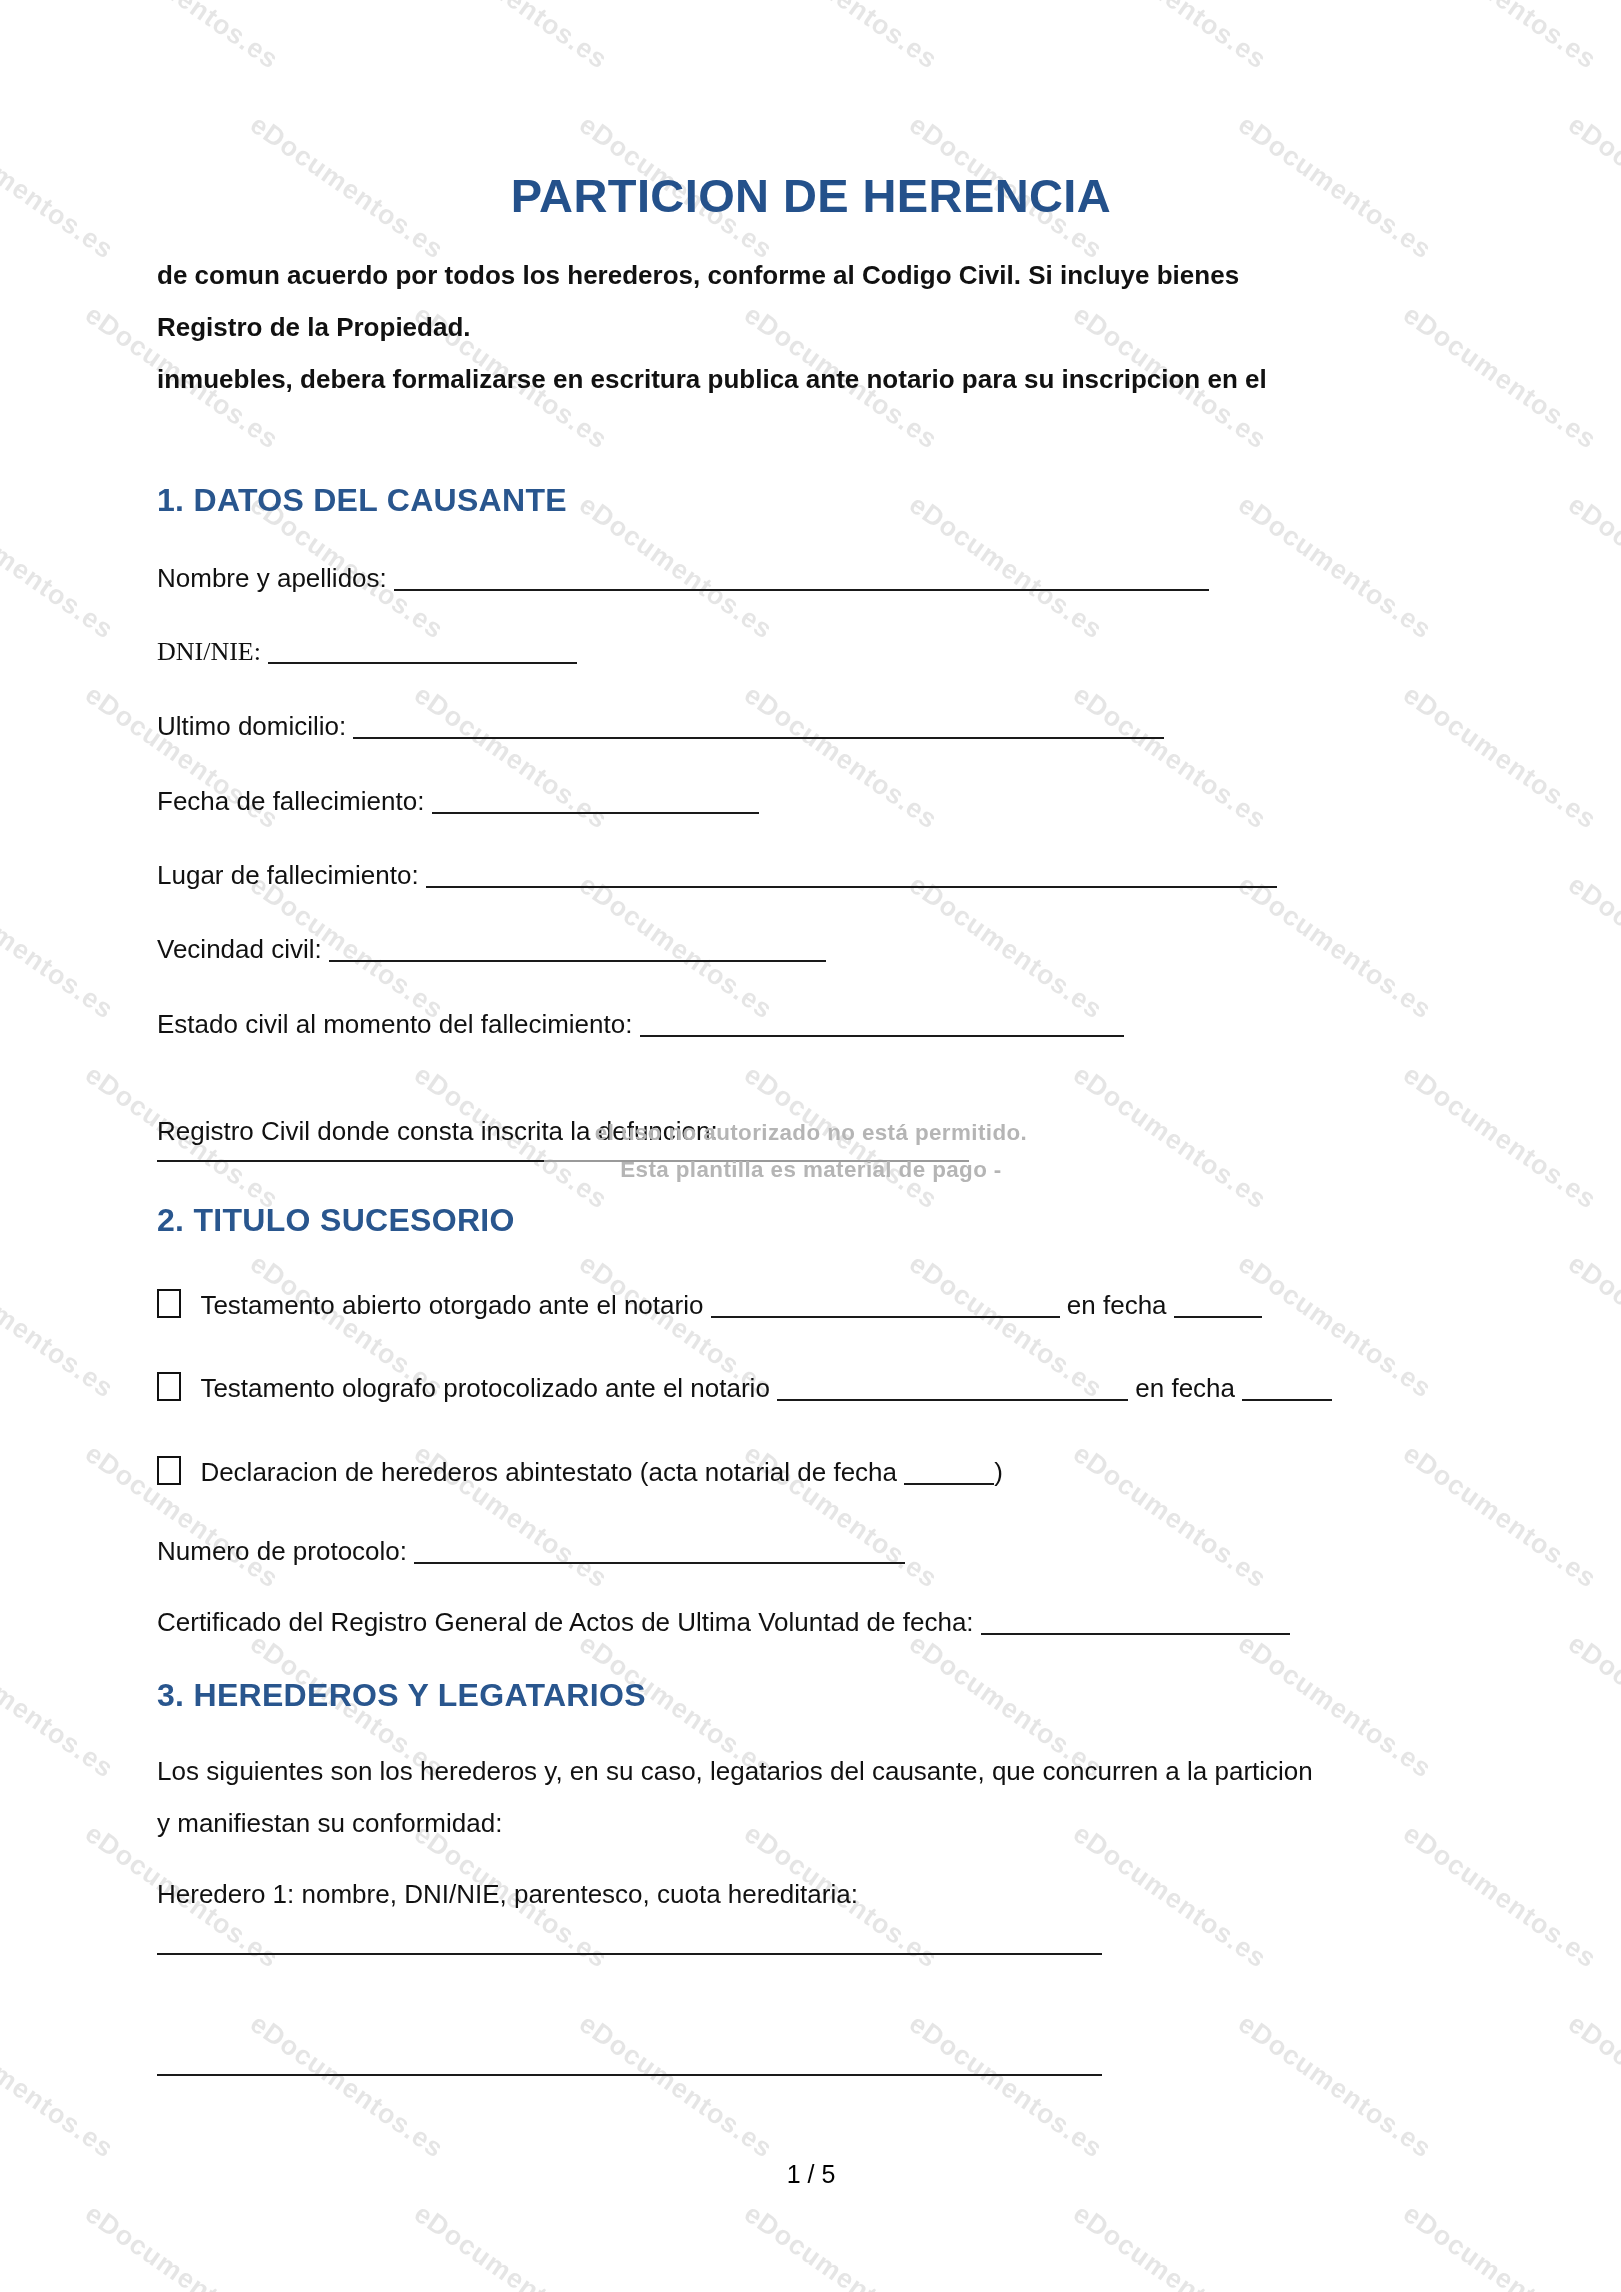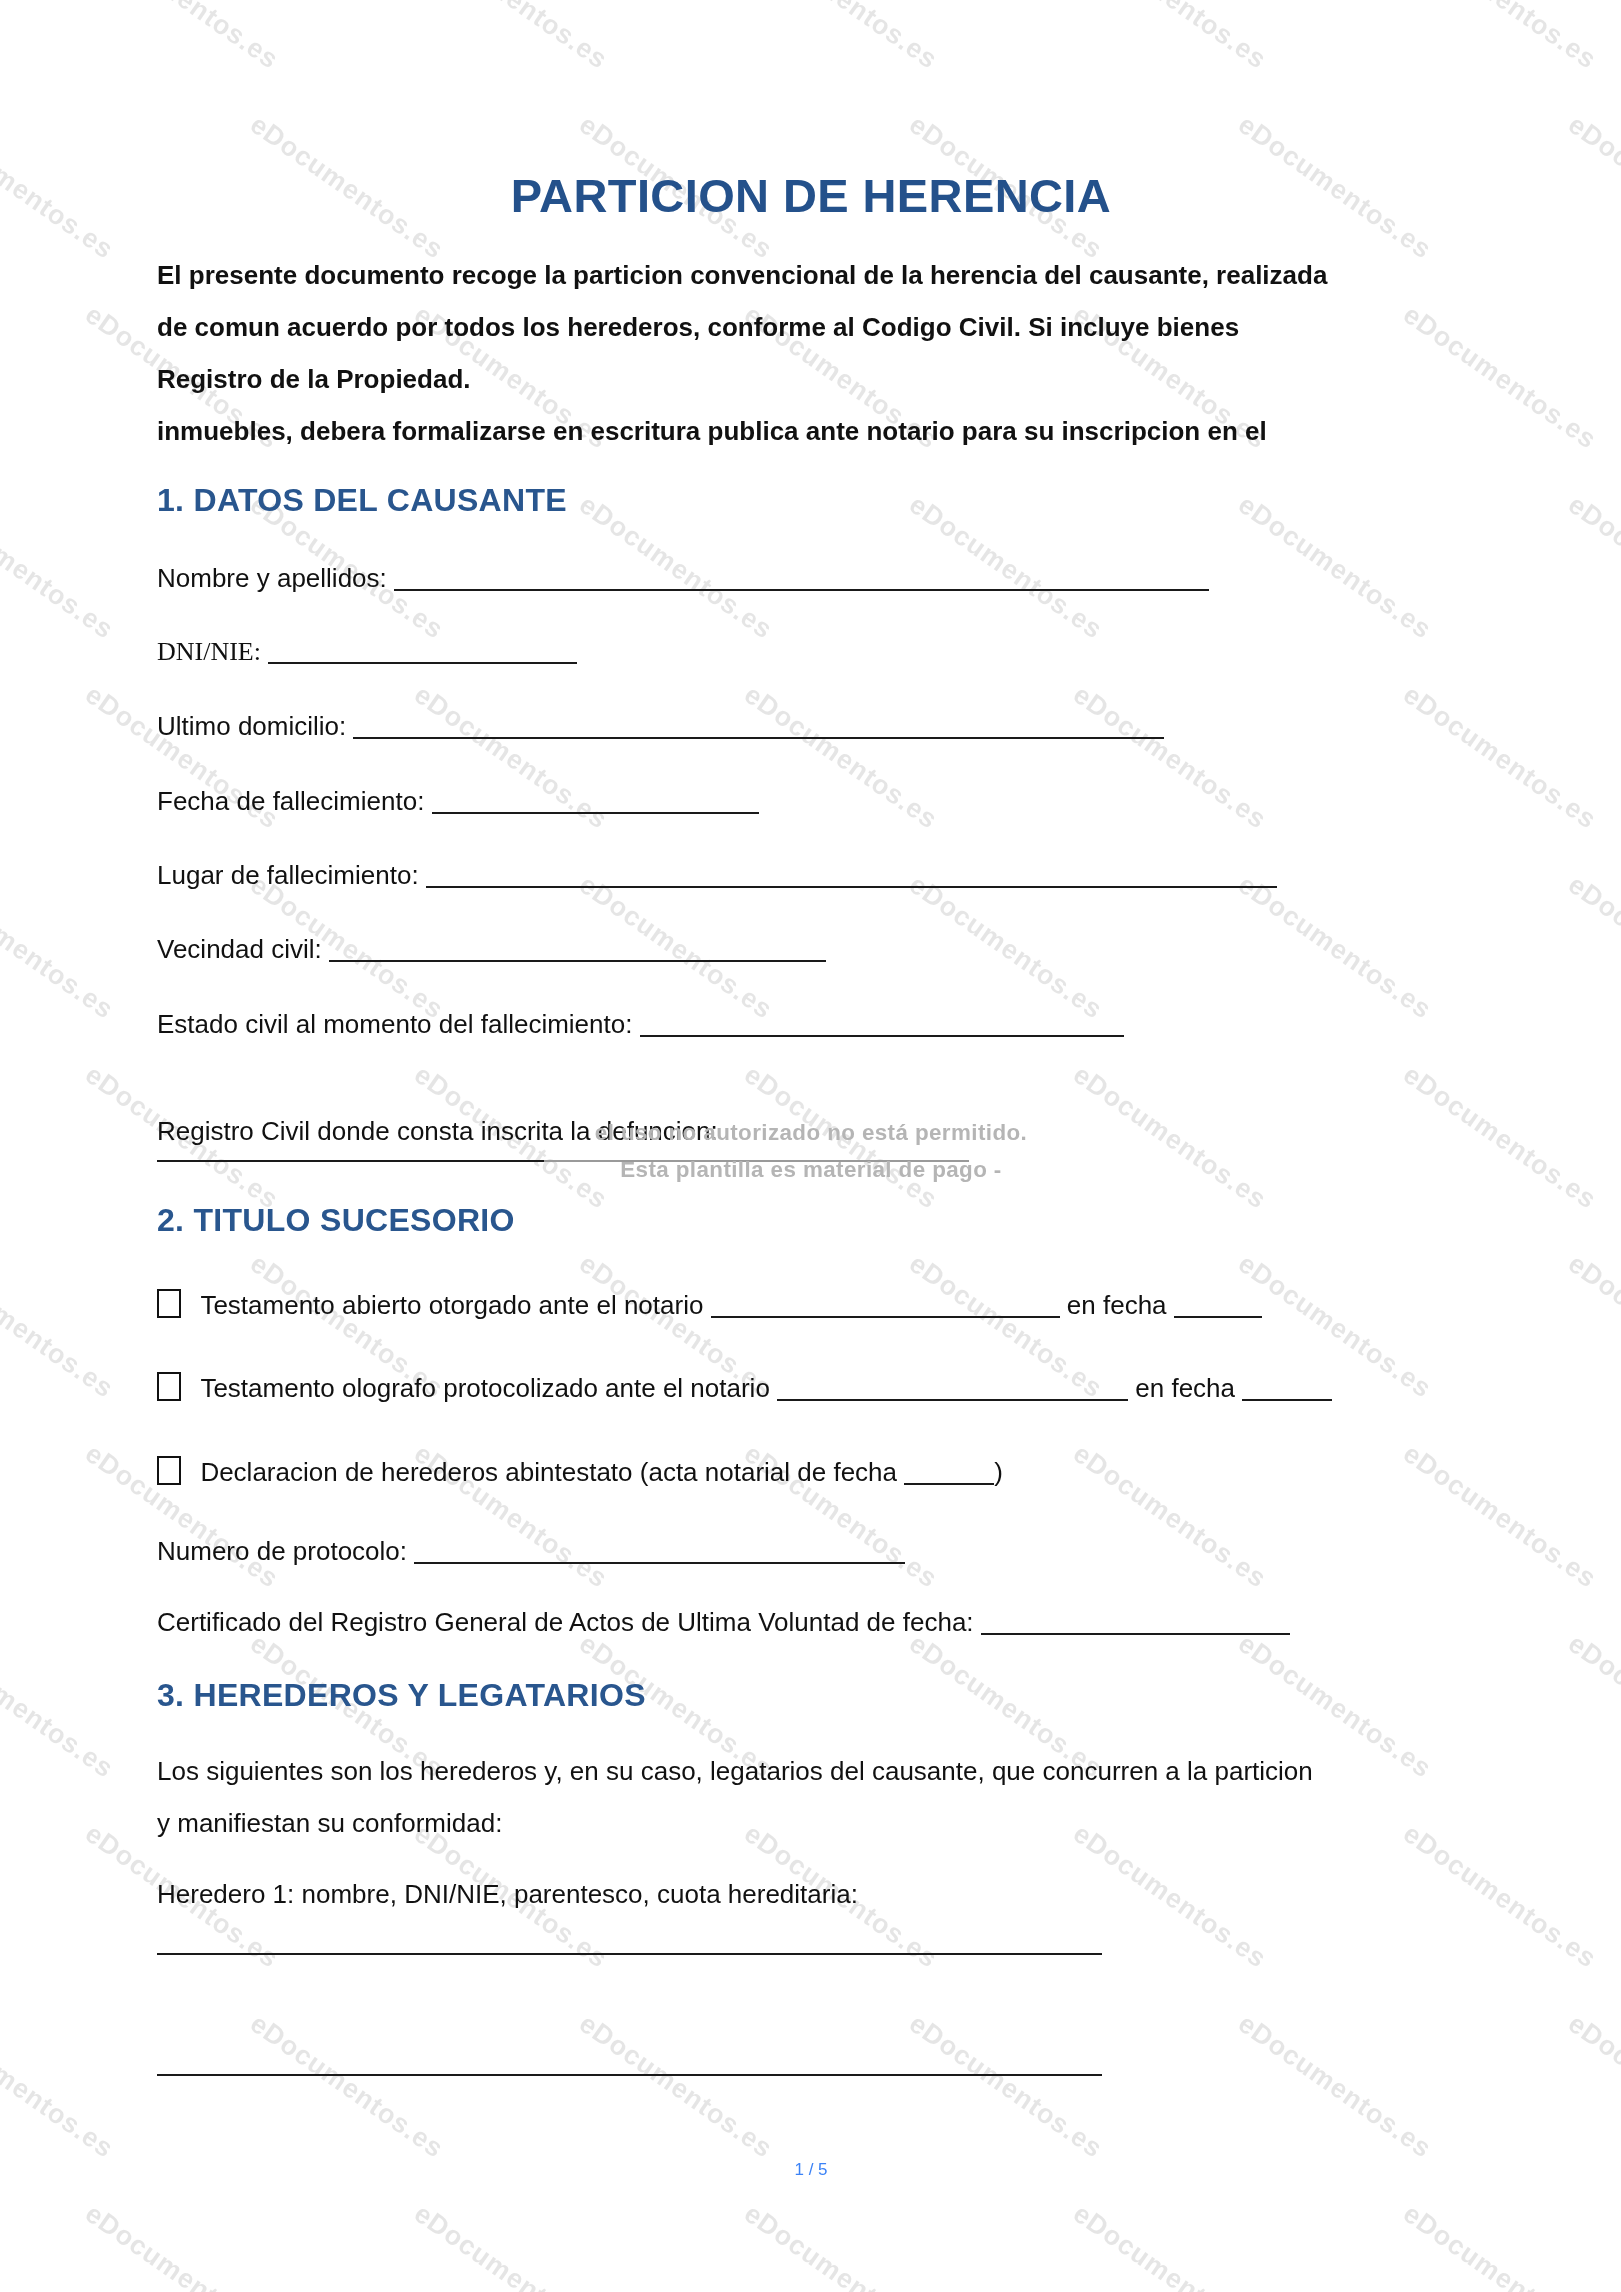--- a/index.html
+++ b/index.html
@@ -16,21 +16,21 @@
   .doc-title{left:0;width:100%;text-align:center;font-size:47px;font-weight:bold;color:#24518b;letter-spacing:0.4px;}
   .intro{left:157px;width:1325px;font-size:26px;font-weight:bold;color:#111;line-height:52px;}
   .heading{left:157px;font-size:32px;font-weight:bold;color:#29568e;letter-spacing:0.3px;}
   .row{left:157px;width:1397px;font-size:26px;color:#111;line-height:36px;white-space:nowrap;}
   .blank{display:inline-block;border-bottom:2.7px solid #1a1a1a;height:23px;vertical-align:-3.6px;margin-left:7.2px;}
   .blank.gray{border-bottom-color:#9a9a9a;margin-left:0;}
   .blank.nogap{margin-left:0;}
   .cbx{display:inline-block;width:19.7px;height:25px;border:2.7px solid #111;margin-right:19.7px;vertical-align:-3.6px;background:transparent;}
   .para{left:157px;width:1379px;font-size:26px;color:#111;line-height:52px;}
   .notice{left:0;width:1622px;text-align:center;font-size:22.4px;font-weight:bold;color:#b5b5b5;line-height:37px;letter-spacing:0.4px;}
-  .footer{left:0;width:100%;text-align:center;font-size:17px;color:#3b82f6;}
+  .footer{left:0;width:100%;text-align:center;font-size:25px;color:#000000;}
   .lbl{white-space:nowrap;}
 </style>
 </head>
 <body>
 
 <div class="page">
 
   <div class="wm-layer">
       <div class="wm" style="left: 97px; top: -81px;">eDocumentos.es</div>
       <div class="wm" style="left: 426px; top: -81px;">eDocumentos.es</div>
@@ -101,21 +101,20 @@
       <div class="wm" style="left: 97px; top: 2198px;">eDocumentos.es</div>
       <div class="wm" style="left: 426px; top: 2198px;">eDocumentos.es</div>
       <div class="wm" style="left: 756px; top: 2198px;">eDocumentos.es</div>
       <div class="wm" style="left: 1085px; top: 2198px;">eDocumentos.es</div>
       <div class="wm" style="left: 1415px; top: 2198px;">eDocumentos.es</div>
     </div>
 
   <div class="abs doc-title" style="top:168px;">PARTICION DE HERENCIA</div>
 
   <div class="abs intro" style="top:249px;">
-    <div>El presente documento recoge la particion convencional de la herencia del causante, realizada</div>
     <div>de comun acuerdo por todos los herederos, conforme al Codigo Civil. Si incluye bienes</div>
     <div>Registro de la Propiedad.</div>
     <div>inmuebles, debera formalizarse en escritura publica ante notario para su inscripcion en el</div>
   </div>
 
   <div class="abs heading" style="top:482px;">1. DATOS DEL CAUSANTE</div>
 
   <div class="abs row" style="top:560px;">
     <span class="lbl">Nombre y apellidos:</span><span class="blank" style="width:815px;"></span>
   </div>

